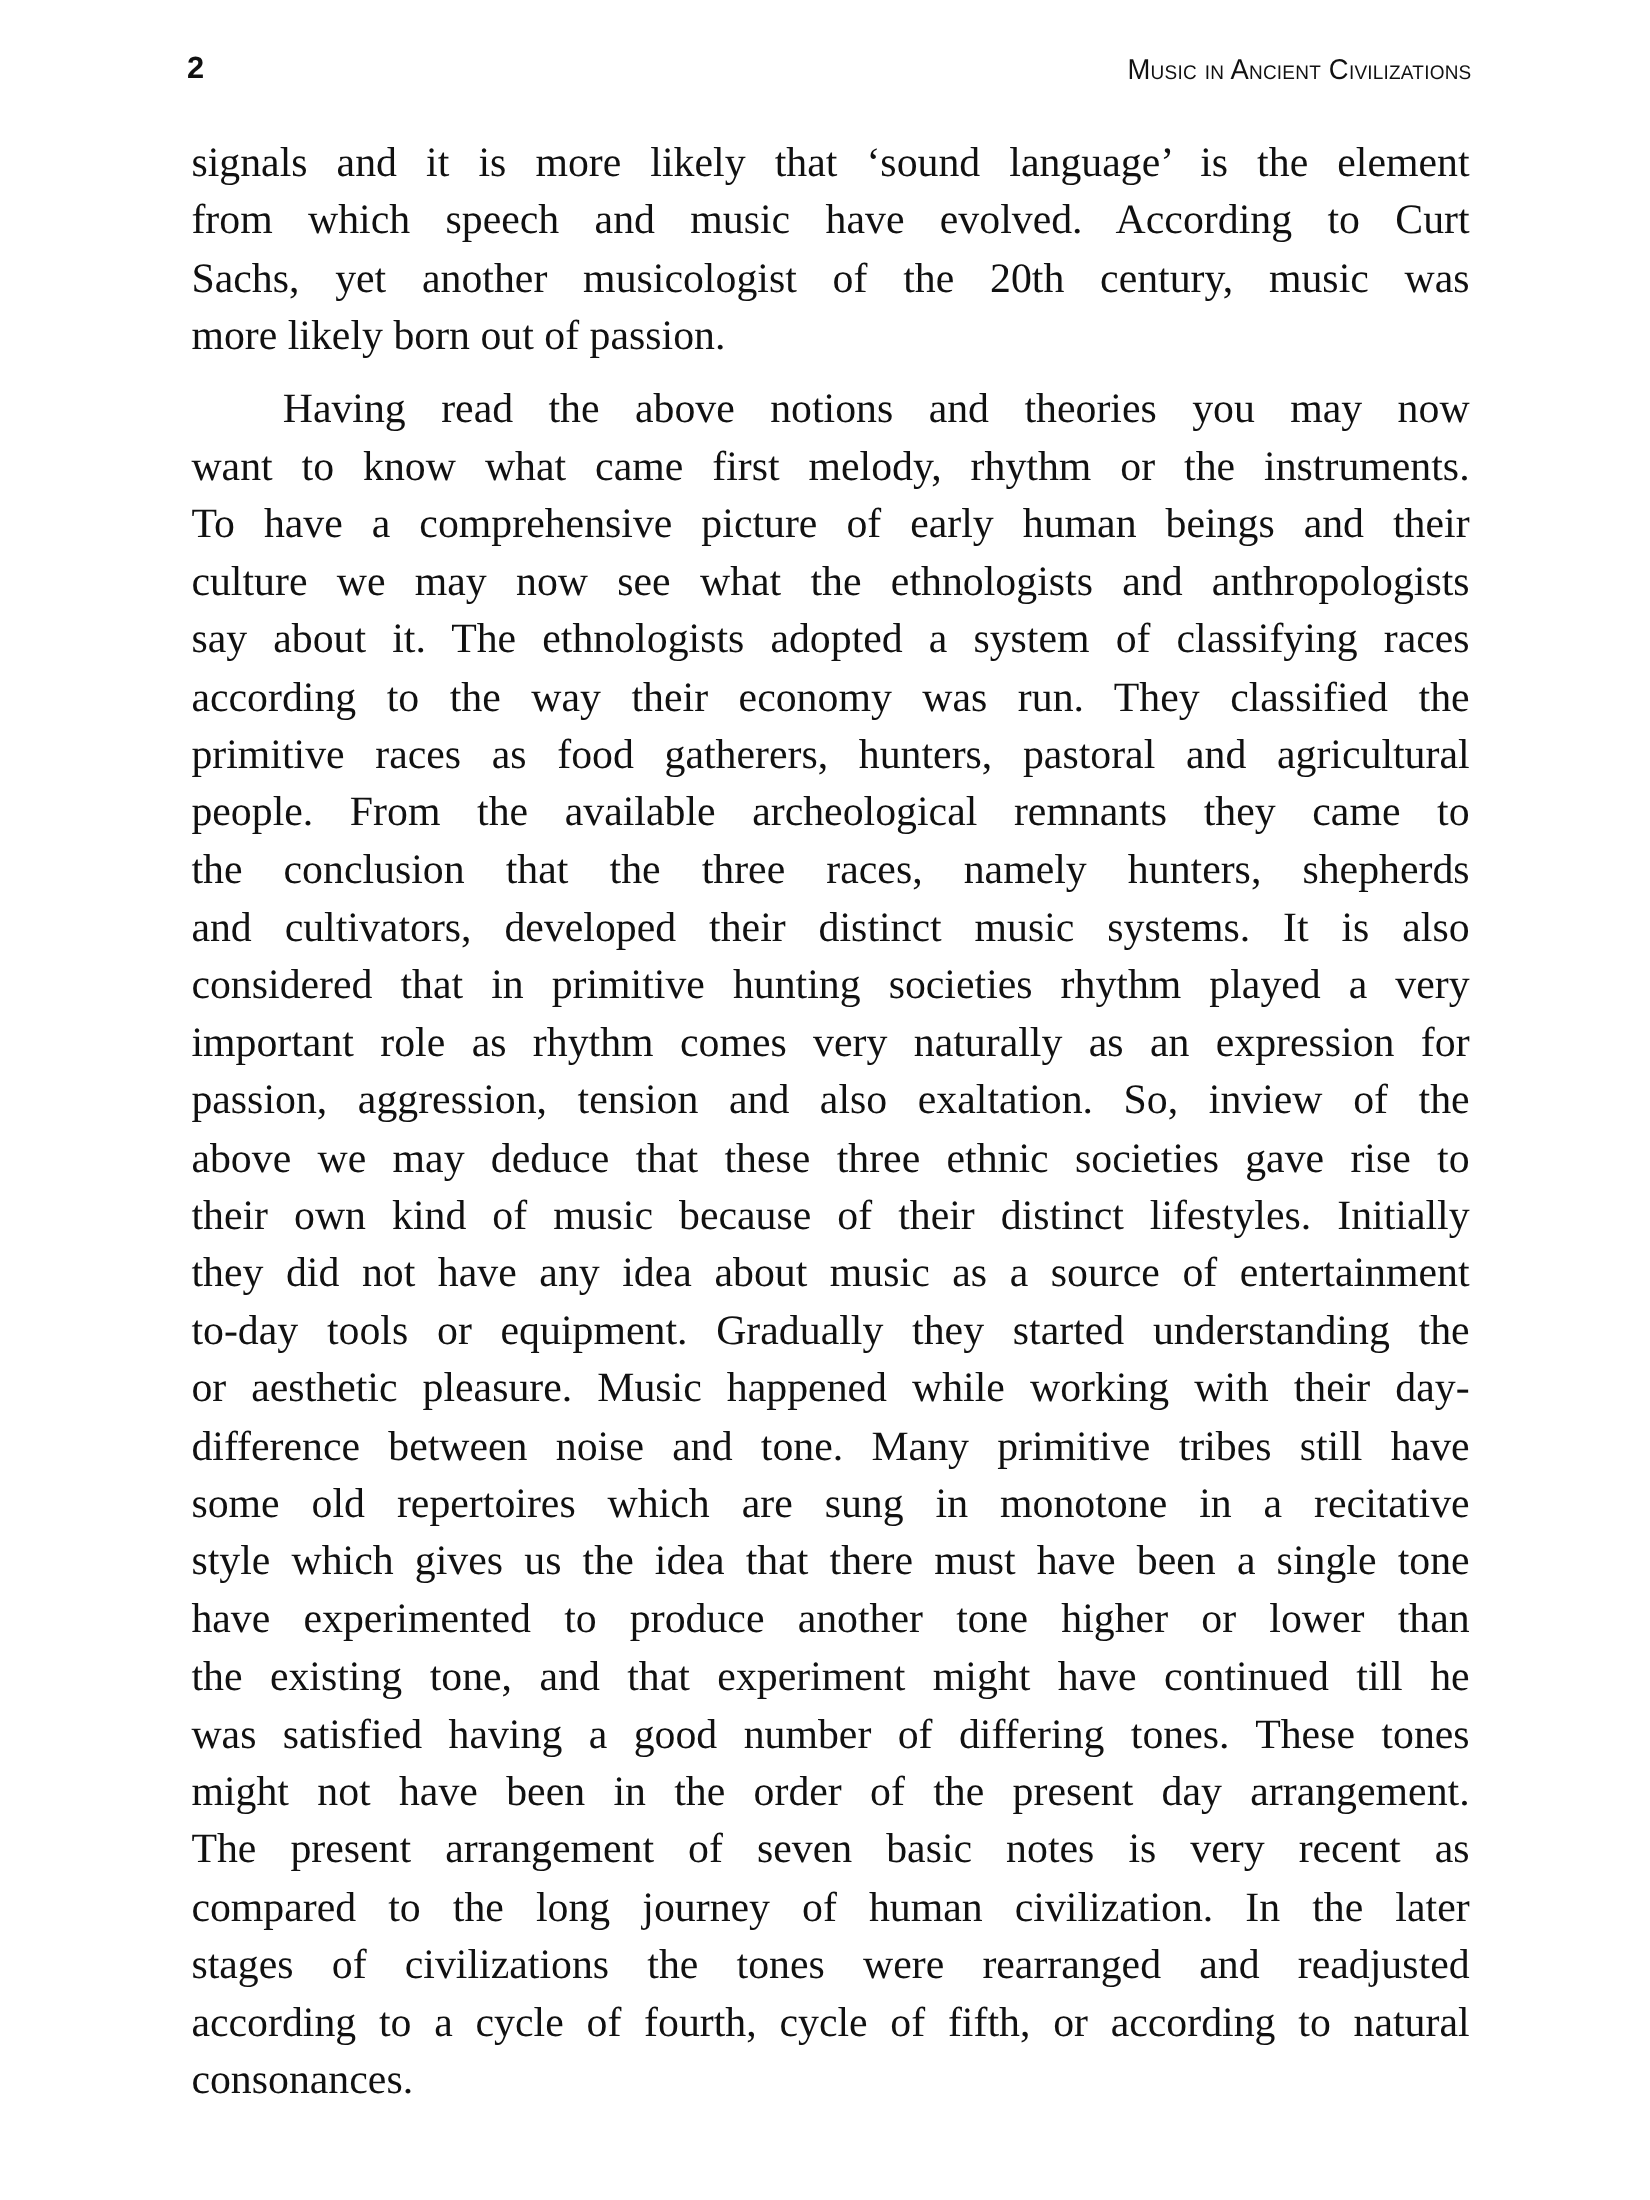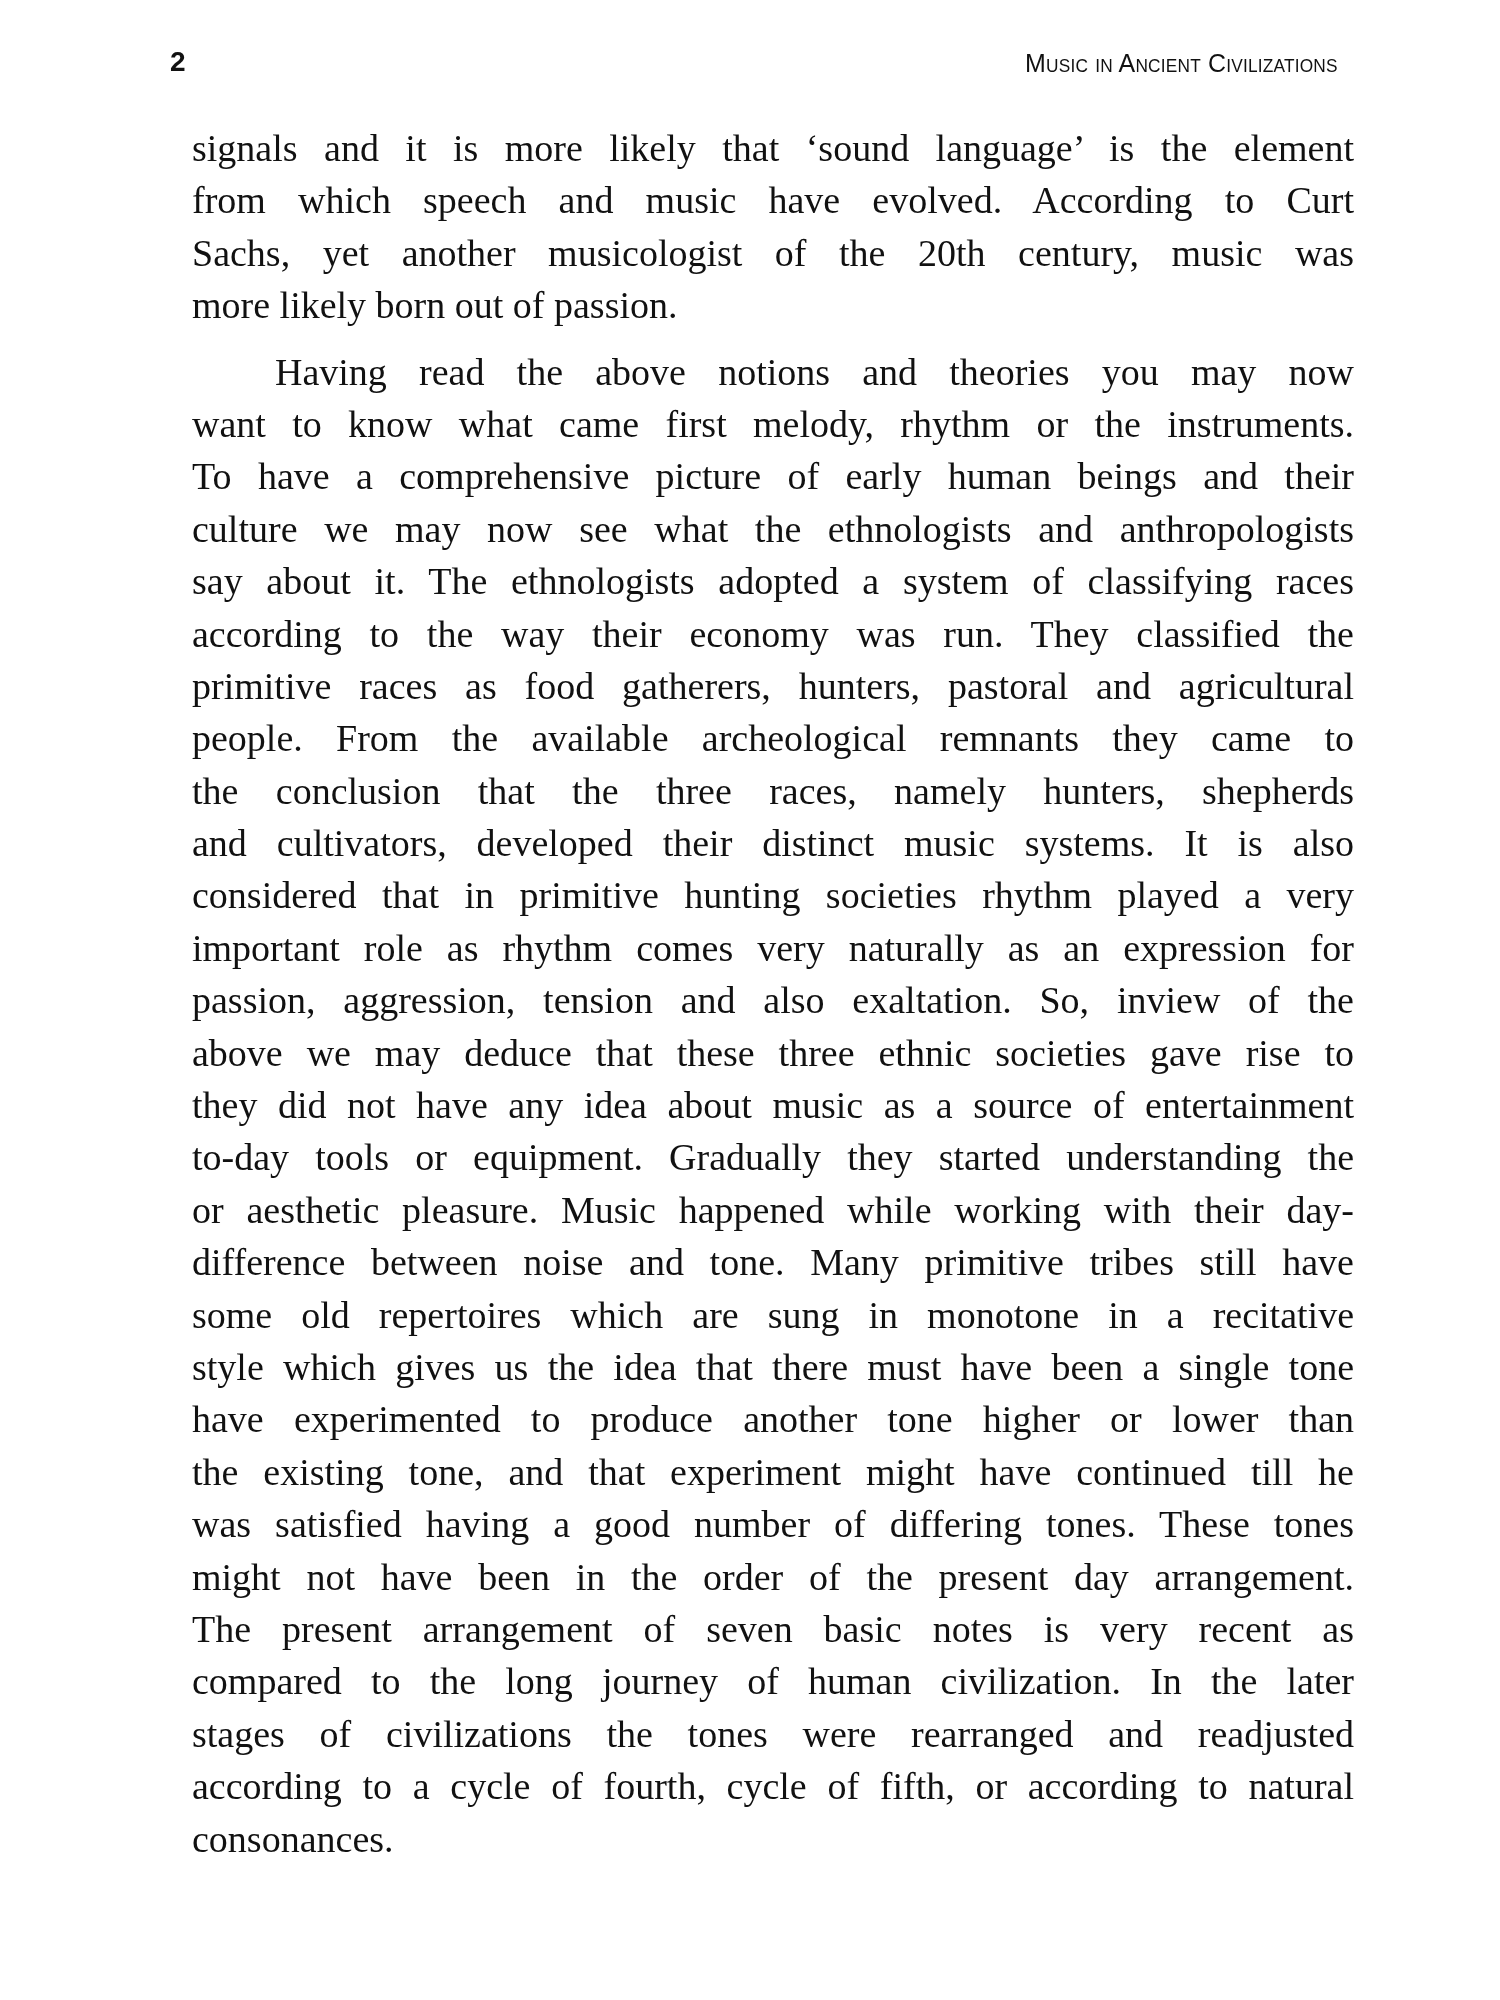--- a/index.html
+++ b/index.html
@@ -10,21 +10,21 @@
     color: #111111;
   }
   .running-head {
     position: absolute; right: 162px; top: 47px;
     font-family: "Liberation Sans", sans-serif; font-size: 26px; line-height: 32px;
     font-variant: small-caps; letter-spacing: 0.2px; color: #111111;
     transform: scaleX(0.96); transform-origin: right center;
   }
   .body-text {
     position: absolute; left: 174px; top: 122px; width: 1162px;
-    font-family: "Liberation Serif", serif; font-size: 38px; color: #111111; margin-left: 18px;
+    font-family: "Liberation Serif", serif; font-size: 38px; color: #111111;
   }
   .para { margin: 0; }
   .para + .para { margin-top: 14px; }
   .line {
     display: block; height: 52.4px; line-height: 52.4px; white-space: nowrap;
     text-align: justify; text-align-last: justify; overflow: visible;
   }
   .line.last { text-align-last: left; }
   .line.indent { padding-left: 83px; }
 </style>
@@ -50,20 +50,21 @@
         <span class="line">say about it. The ethnologists adopted a system of classifying races</span>
         <span class="line">according to the way their economy was run. They classified the</span>
         <span class="line">primitive races as food gatherers, hunters, pastoral and agricultural</span>
         <span class="line">people. From the available archeological remnants they came to</span>
         <span class="line">the conclusion that the three races, namely hunters, shepherds</span>
         <span class="line">and cultivators, developed their distinct music systems. It is also</span>
         <span class="line">considered that in primitive hunting societies rhythm played a very</span>
         <span class="line">important role as rhythm comes very naturally as an expression for</span>
         <span class="line">passion, aggression, tension and also exaltation. So, inview of the</span>
         <span class="line">above we may deduce that these three ethnic societies gave rise to</span>
+        <span class="line">their own kind of music because of their distinct lifestyles. Initially</span>
         <span class="line">they did not have any idea about music as a source of entertainment</span>
         <span class="line">to-day tools or equipment. Gradually they started understanding the</span>
         <span class="line">or aesthetic pleasure. Music happened while working with their day-</span>
         <span class="line">difference between noise and tone. Many primitive tribes still have</span>
         <span class="line">some old repertoires which are sung in monotone in a recitative</span>
         <span class="line">style which gives us the idea that there must have been a single tone</span>
         <span class="line">have experimented to produce another tone higher or lower than</span>
         <span class="line">the existing tone, and that experiment might have continued till he</span>
         <span class="line">was satisfied having a good number of differing tones. These tones</span>
         <span class="line">might not have been in the order of the present day arrangement.</span>

